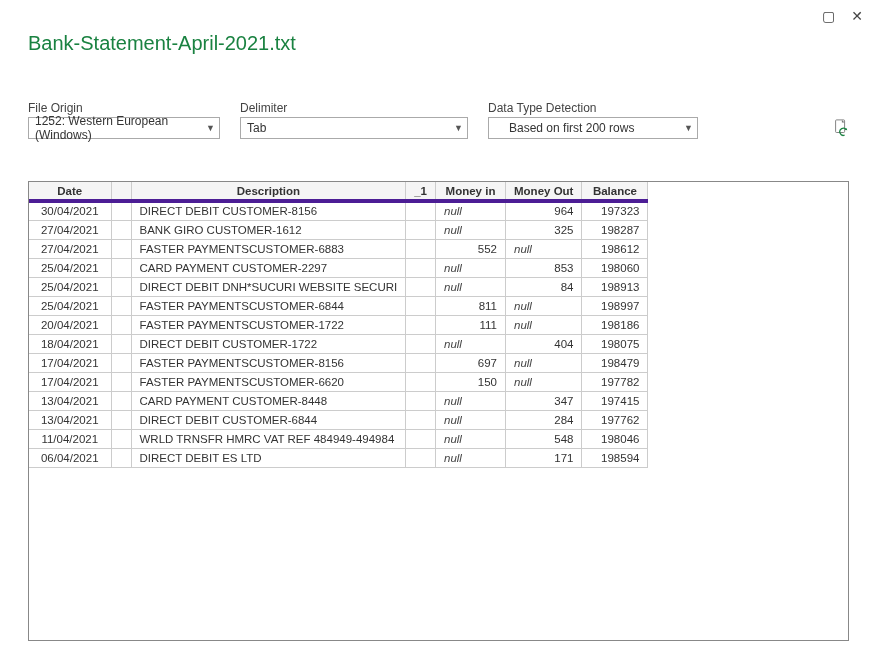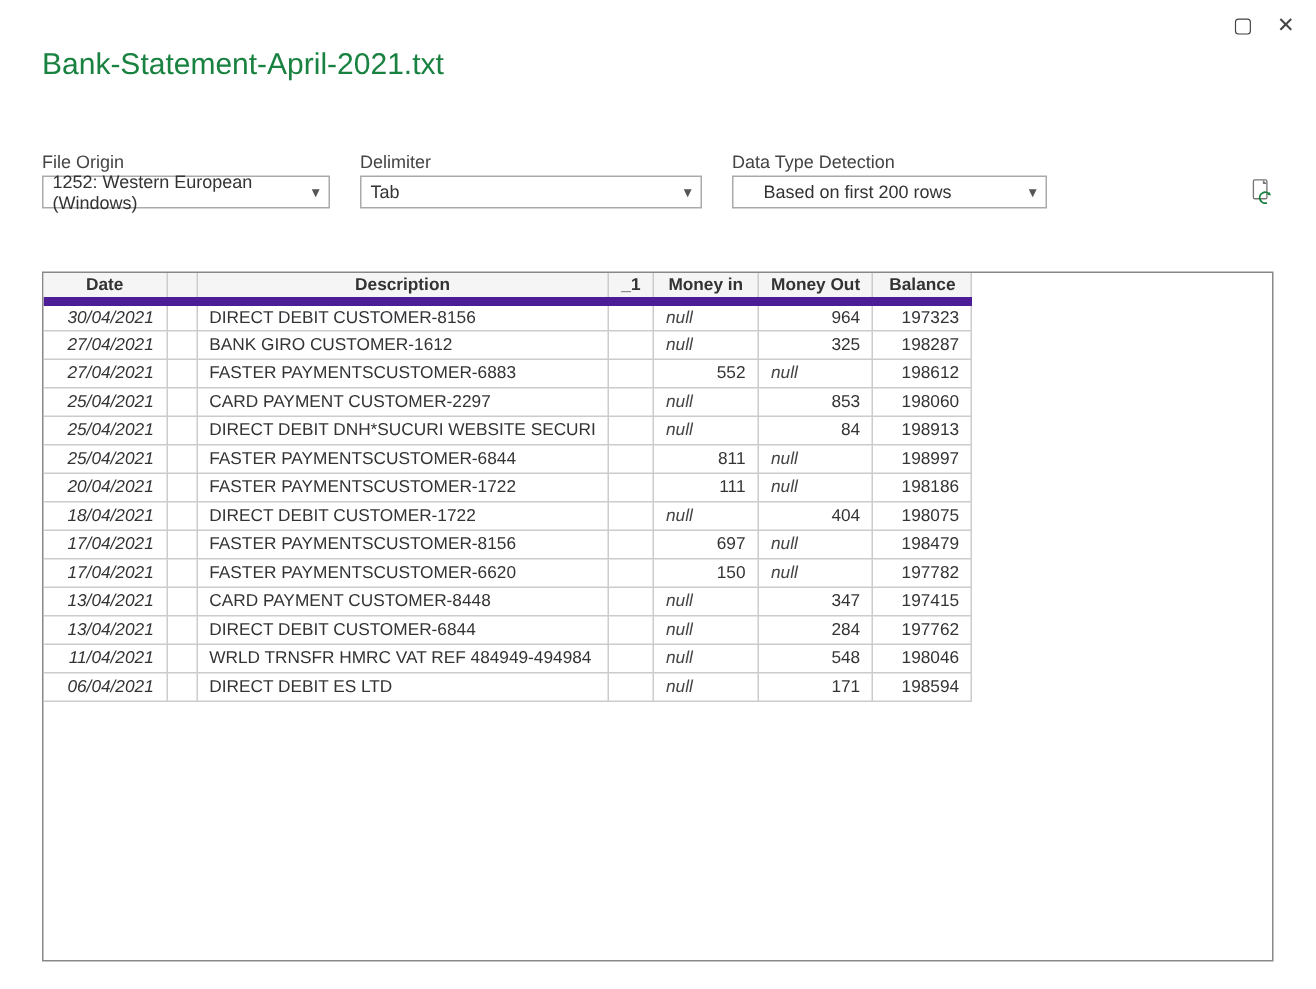--- a/index.html
+++ b/index.html
@@ -94,30 +94,30 @@
     border-bottom: 1px solid #ccc;
     padding: 2px 8px;
     height: 19px;
     white-space: nowrap;
   }
   th {
     background: #f5f5f5;
     font-weight: 600;
     color: #333;
     text-align: center;
-    border-bottom: 6px solid #4c1d95;
+    border-bottom: 4px solid #4c1d95;
   }
   .col-date   { width: 82px; }
   .col-blank  { width: 20px; }
   .col-desc   { width: 240px; }
   .col-u1     { width: 24px; }
   .col-in     { width: 70px; }
   .col-out    { width: 72px; }
   .col-bal    { width: 66px; }
-  td.date { font-style: italic; text-align:right; }
+  td.date { text-align:center; }
   td.desc { text-align:left; }
   td.num  { text-align:right; }
   td.null { font-style: italic; color:#444; }
   .footer {
     margin-top: auto;
     display: flex;
     justify-content: flex-end;
     gap: 10px;
     padding-top: 10px;
   }

